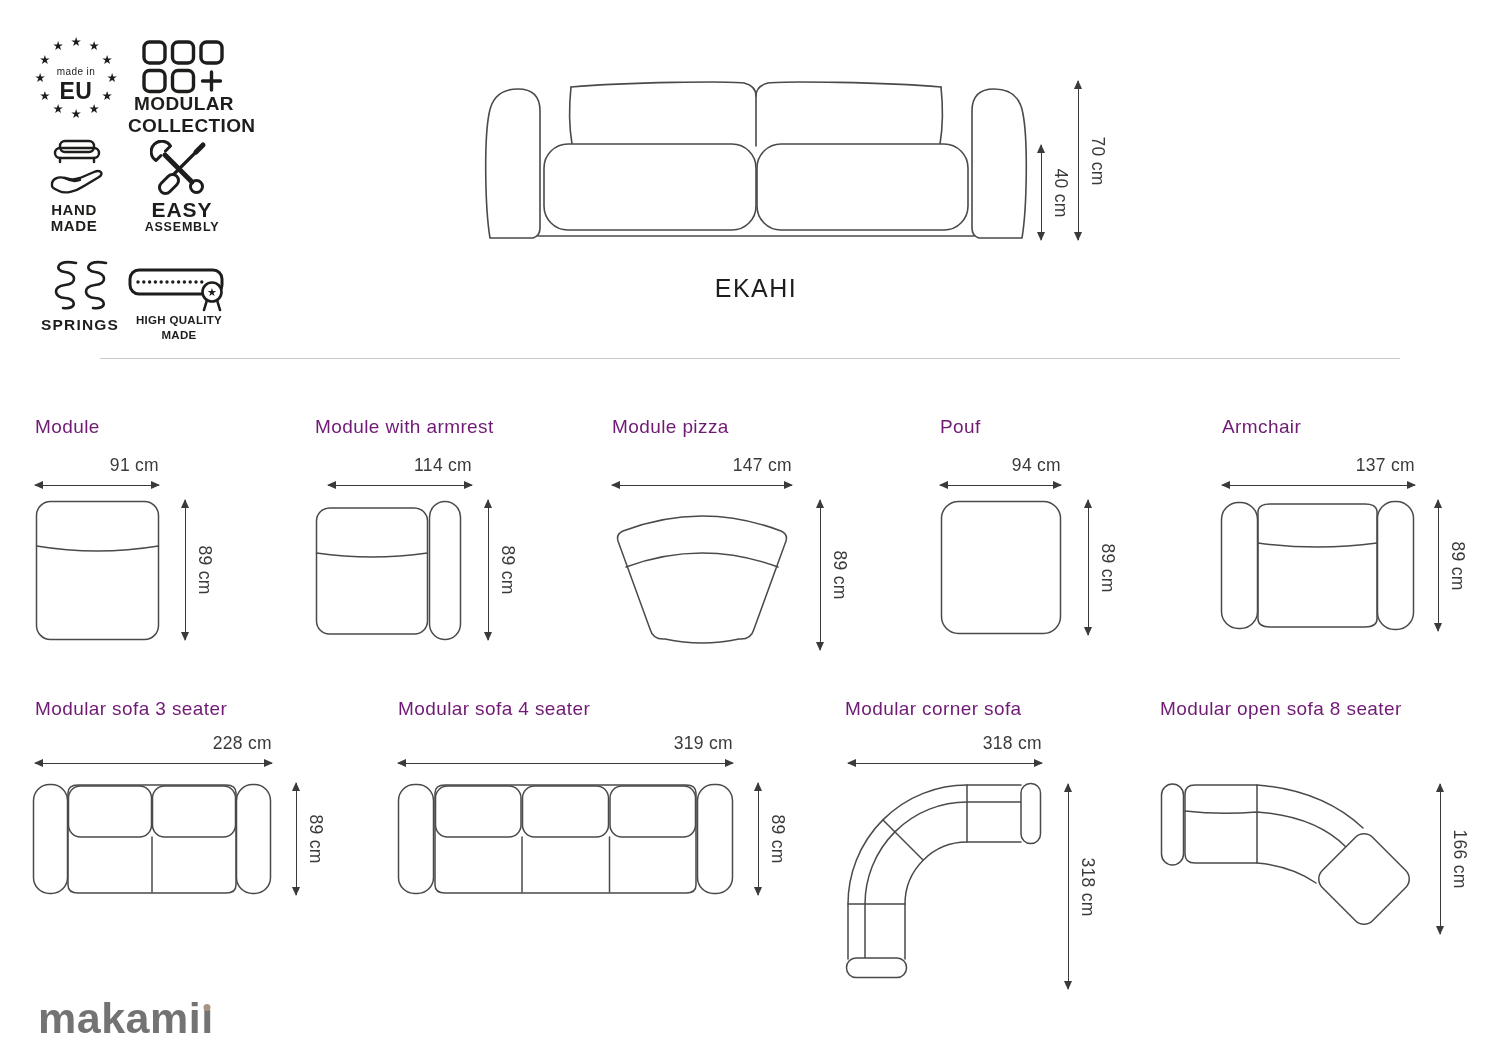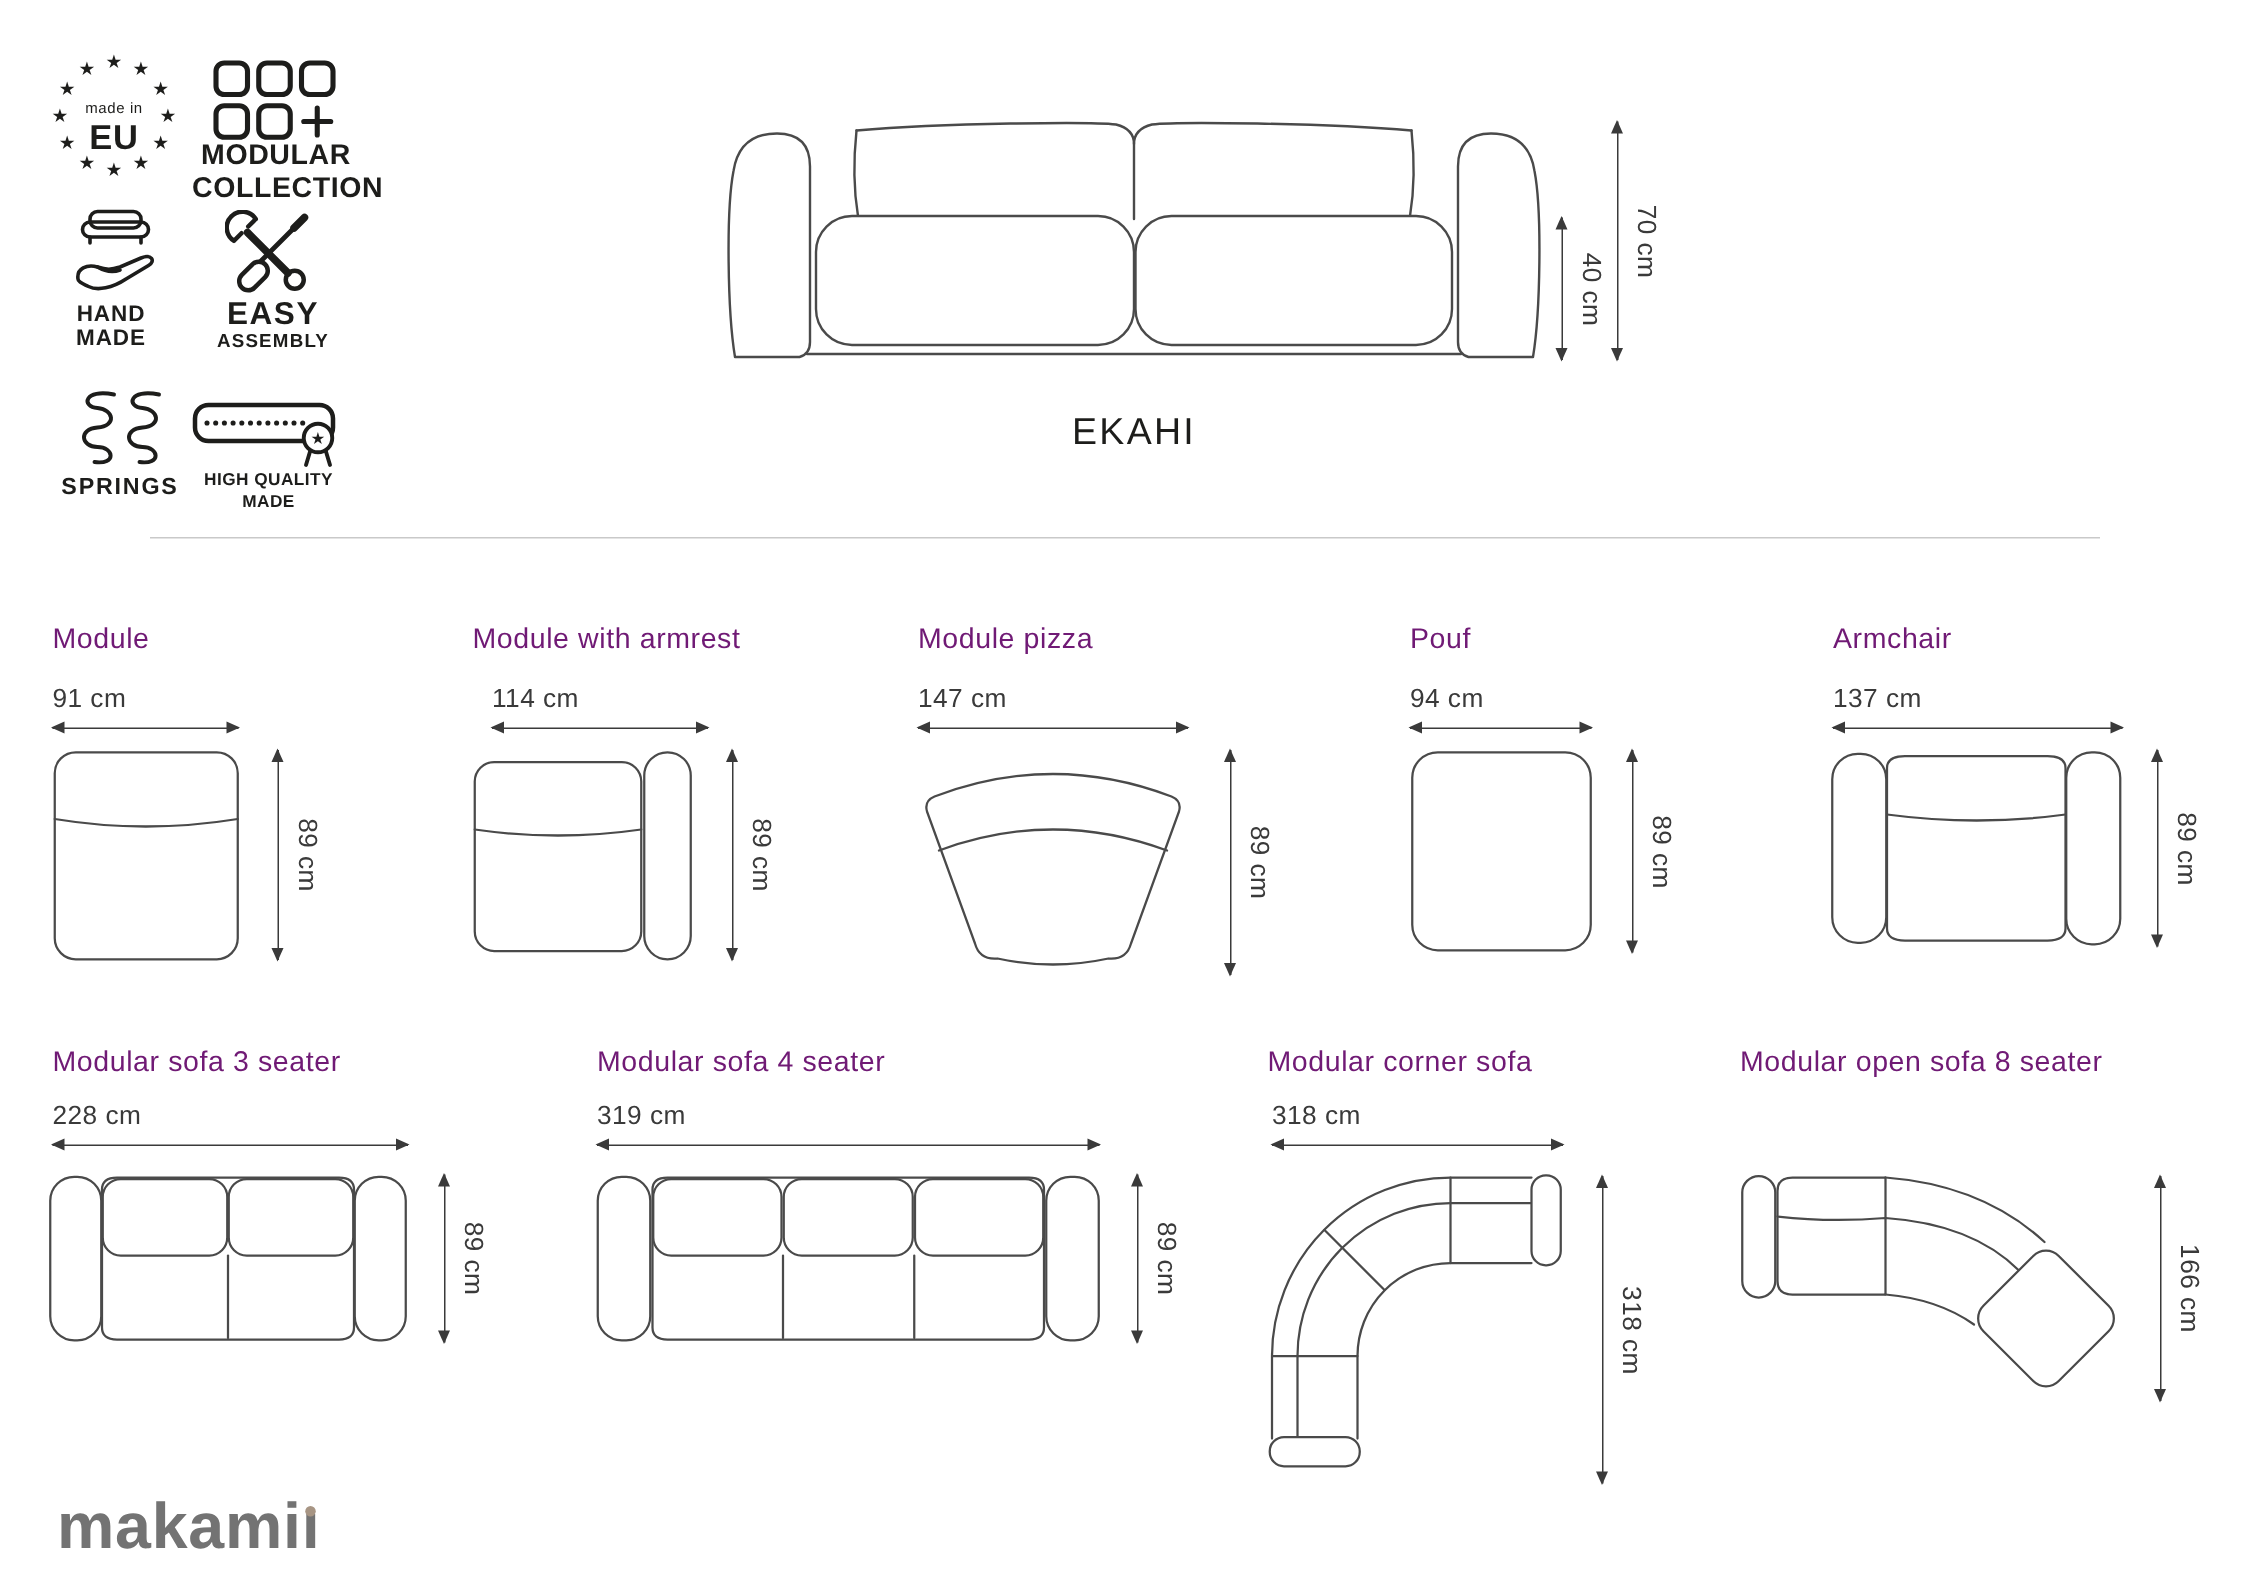--- a/index.html
+++ b/index.html
@@ -3,21 +3,21 @@
 <meta charset="utf-8">
 <style>
   html,body{margin:0;padding:0;background:#fff}
   .canvas{position:relative;width:1500px;height:1061px;background:#fff;overflow:hidden;
           font-family:"Liberation Sans","DejaVu Sans",sans-serif;color:#1d1d1b}
   .abs{position:absolute}
   
   .ptitle{position:absolute;font-size:19px;letter-spacing:.4px;color:#701a75;white-space:nowrap}
   
   .dim-h{position:absolute}
-  .dim-h .lbl{display:block;text-align:left;font-size:17.5px;color:#3a3a3a;letter-spacing:.3px;margin-bottom:9px;white-space:nowrap}
+  .dim-h .lbl{display:block;text-align:right;font-size:17.5px;color:#3a3a3a;letter-spacing:.3px;margin-bottom:9px;white-space:nowrap}
   .dim-h .ln{position:relative;height:0;border-top:1.4px solid #3a3a3a}
   .dim-h .ln::before,.dim-h .ln::after{content:"";position:absolute;top:-5px;width:0;height:0;
       border-top:4.2px solid transparent;border-bottom:4.2px solid transparent}
   .dim-h .ln::before{left:-1px;border-right:9px solid #3a3a3a}
   .dim-h .ln::after{right:-1px;border-left:9px solid #3a3a3a}
   
   .dim-v{position:absolute;width:22px}
   .dim-v .ln{position:absolute;left:0;top:0;height:100%;width:0;border-left:1.4px solid #3a3a3a}
   .dim-v .ln::before,.dim-v .ln::after{content:"";position:absolute;left:-4.8px;width:0;height:0;
       border-left:4.2px solid transparent;border-right:4.2px solid transparent}

